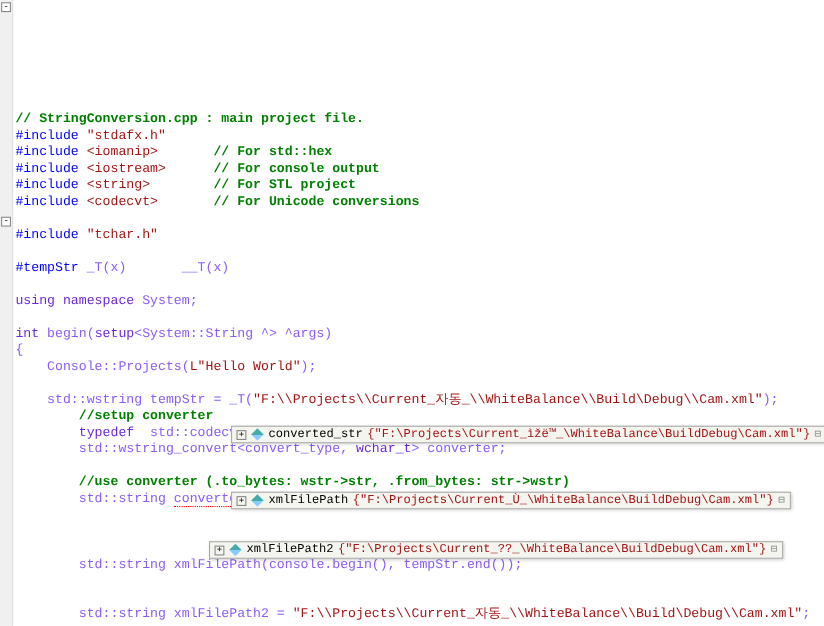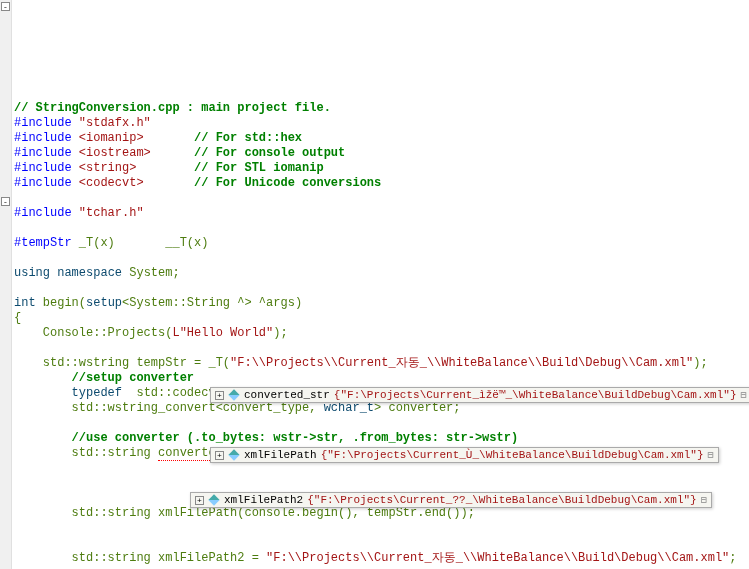--- a/index.html
+++ b/index.html
@@ -35,24 +35,24 @@
       width: 9px;
       height: 9px;
       border: 1px solid #888;
       background: #fff;
       font-size: 8px;
       line-height: 7px;
       text-align: center;
       cursor: pointer;
     }
     .comment { color: #008000; font-weight: bold; }
-    .keyword { color: #0c4a6e; }
+    .keyword { color: #6d28d9; }
     .preproc { color: #0000ff; }
     .string { color: #a31515; }
-    .text { color: #4d7c0f; }
+    .text { color: #8b5cf6; }
     .underline-squiggle {
       border-bottom: 1px dotted #ff0000;
     }
     .tooltip {
       position: absolute;
       background: #f5f5f0;
       border: 1px solid #aaaaaa;
       padding: 1px 4px;
       font-size: 11px;
       display: flex;
@@ -92,21 +92,21 @@
 <div class="gutter">
   <div class="fold-marker" style="top:2px">-</div>
   <div class="fold-marker" style="top:197px">-</div>
 </div>
 
 <div class="code-area">
 <span class="comment">// StringConversion.cpp : main project file.</span>
 <span class="preproc">#include</span><span class="string"> "stdafx.h"</span>
 <span class="preproc">#include</span><span class="string"> &lt;iomanip&gt;</span><span class="comment">       // For std::hex</span>
 <span class="preproc">#include</span><span class="string"> &lt;iostream&gt;</span><span class="comment">      // For console output</span>
-<span class="preproc">#include</span><span class="string"> &lt;string&gt;</span><span class="comment">        // For STL iomanip</span>
+<span class="preproc">#include</span><span class="string"> &lt;string&gt;</span><span class="comment">        // For STL project</span>
 <span class="preproc">#include</span><span class="string"> &lt;codecvt&gt;</span><span class="comment">       // For Unicode conversions</span>
 
 <span class="preproc">#include</span><span class="string"> "tchar.h"</span>
 
 <span class="preproc">#tempStr</span><span class="text"> _T(x)       __T(x)</span>
 
 <span class="keyword">using</span><span class="keyword"> namespace</span><span class="text"> System;</span>
 
 <span class="keyword">int</span><span class="text"> begin(</span><span class="keyword">setup</span><span class="text">&lt;System::String ^&gt; ^args)</span>
 <span class="text">{</span>

